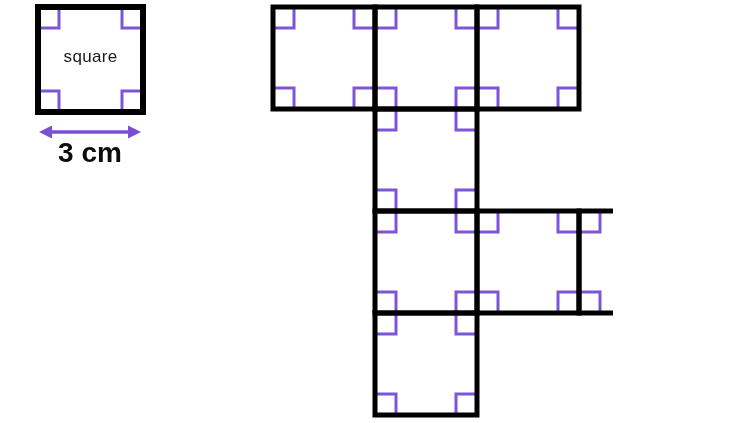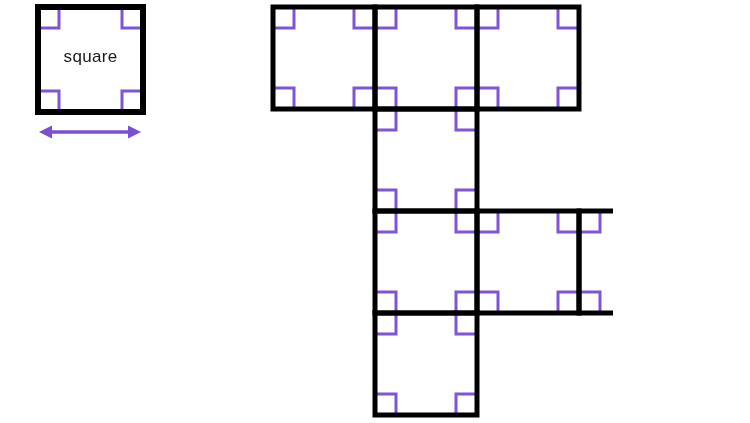--- a/index.html
+++ b/index.html
@@ -90,13 +90,14 @@
       <path d="M 38 28 H 59 V 7" fill="none" stroke="#7d55d5" stroke-width="3"></path>
       <path d="M 143 28 H 122 V 7" fill="none" stroke="#7d55d5" stroke-width="3"></path>
       <path d="M 38 91 H 59 V 112" fill="none" stroke="#7d55d5" stroke-width="3"></path>
       <path d="M 143 91 H 122 V 112" fill="none" stroke="#7d55d5" stroke-width="3"></path>
       <rect x="38" y="7" width="105" height="105" fill="none" stroke="#000000" stroke-width="6"></rect>
       <line x1="48" y1="132" x2="132" y2="132" stroke="#7b4fd4" stroke-width="3.5"></line>
       <polygon points="39,132 52,125.5 52,138.5" fill="#7b4fd4"></polygon>
       <polygon points="141,132 128,125.5 128,138.5" fill="#7b4fd4"></polygon>
     </svg>
   <div class="square-label">square</div>
+  <div class="dim-label">3 cm</div>
 </div>
 
 </body></html>

